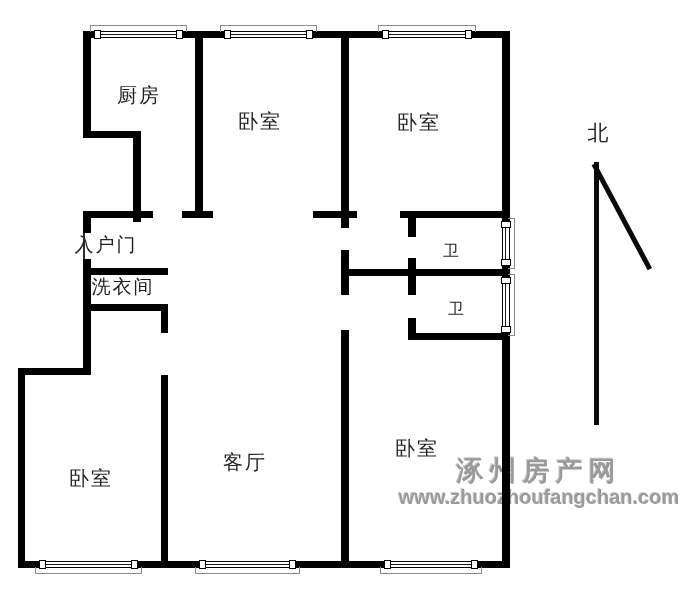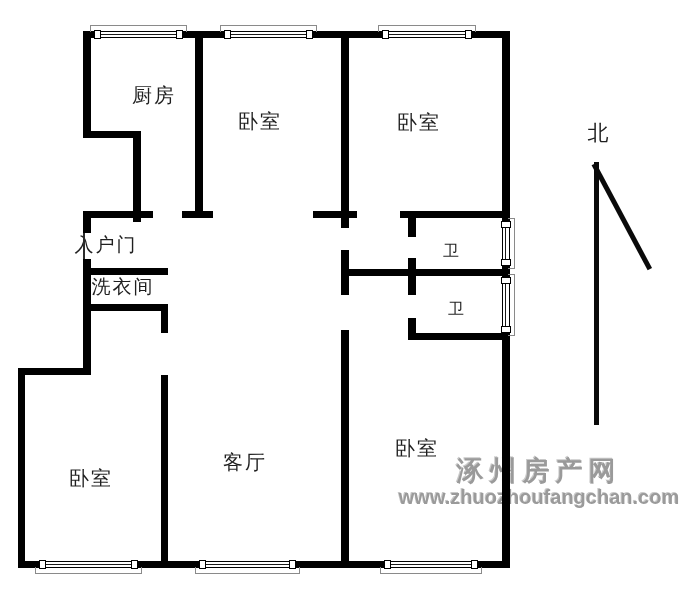--- a/index.html
+++ b/index.html
@@ -123,21 +123,21 @@
       <div class="part cap" style="left: 89px; top: -1px; width: 7px; height: 9px; position: absolute;"></div>
       <div class="part bracket" style="left: -5px; top: 6px; width: 105px; height: 7px; position: absolute; border-top: none;"></div>
     </div>
     <div class="win" style="left: 385px; top: 561px;">
       <div class="part gap" style="left: 0px; top: 0px; width: 92px; height: 7px; position: absolute;"></div>
       <div class="part mid" style="left: 2px; top: 3px; width: 88px; height: 1px; position: absolute;"></div>
       <div class="part cap" style="left: -1px; top: -1px; width: 7px; height: 9px; position: absolute;"></div>
       <div class="part cap" style="left: 86px; top: -1px; width: 7px; height: 9px; position: absolute;"></div>
       <div class="part bracket" style="left: -5px; top: 6px; width: 102px; height: 7px; position: absolute; border-top: none;"></div>
     </div>
-    <div class="room-label" style="left: 154px; top: 95px; font-size: 20px;">厨房</div>
+    <div class="room-label" style="left: 139px; top: 95px; font-size: 20px;">厨房</div>
     <div class="room-label" style="left: 260px; top: 121px; font-size: 20px;">卧室</div>
     <div class="room-label" style="left: 419px; top: 122px; font-size: 20px;">卧室</div>
     <div class="room-label" style="left: 106px; top: 245px; font-size: 19px;">入户门</div>
     <div class="room-label" style="left: 123px; top: 287px; font-size: 19px;">洗衣间</div>
     <div class="room-label" style="left: 452px; top: 251px; font-size: 16px;">卫</div>
     <div class="room-label" style="left: 457px; top: 309px; font-size: 16px;">卫</div>
     <div class="room-label" style="left: 245px; top: 462px; font-size: 20px;">客厅</div>
     <div class="room-label" style="left: 91px; top: 478px; font-size: 20px;">卧室</div>
     <div class="room-label" style="left: 417px; top: 448px; font-size: 20px;">卧室</div>
     <div class="door-line" style="left: 83px; top: 233px; width: 2px; height: 26px; position: absolute;"></div>

